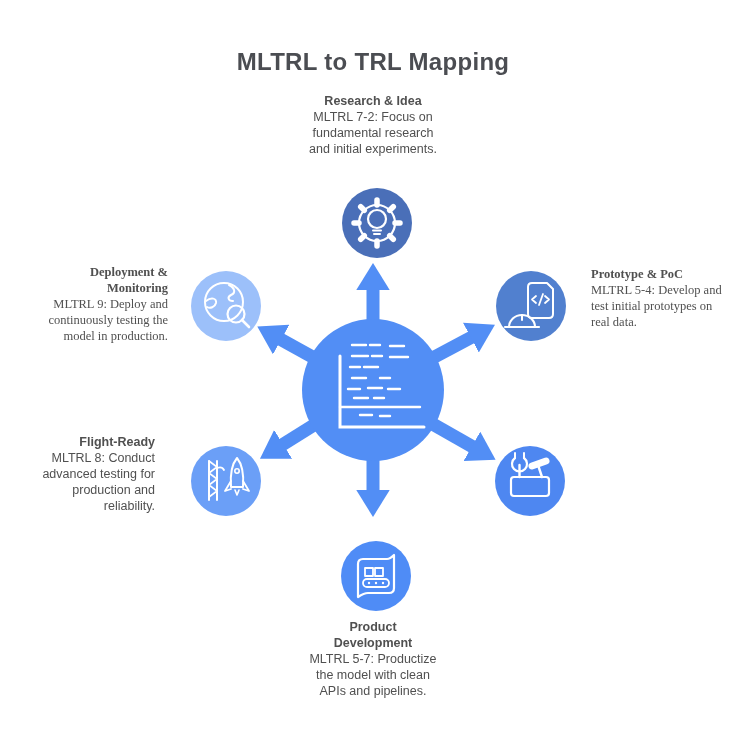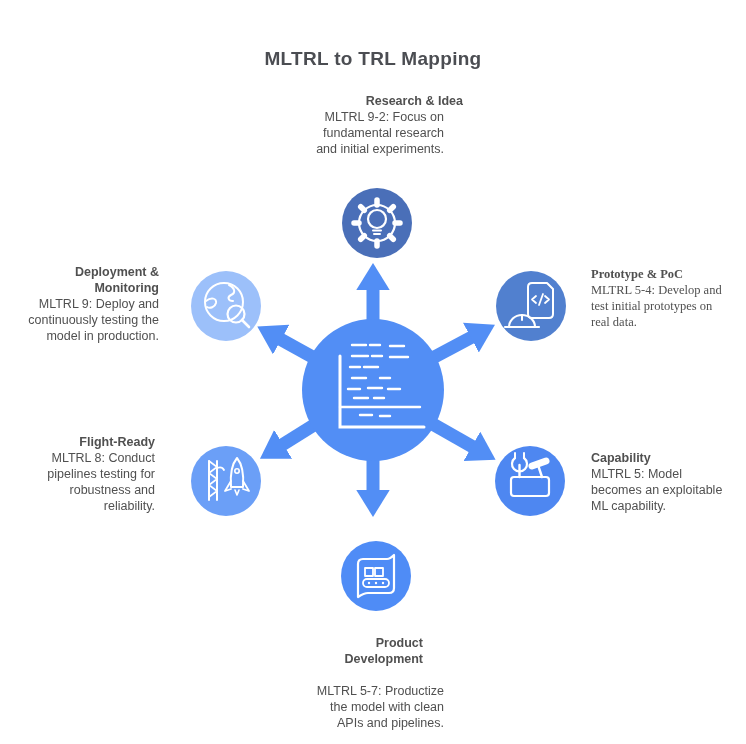--- a/index.html
+++ b/index.html
@@ -2,29 +2,29 @@
 <html><head>
 <meta charset="utf-8">
 <style>
   html,body { margin:0; padding:0; background:#ffffff; }
   .canvas {
     position:relative; width:746px; height:744px; background:#ffffff;
     font-family:"Liberation Sans", sans-serif; overflow:hidden;
   }
   .title {
     position:absolute; top:48px; left:0; width:746px; text-align:center;
-    font-size:19px; font-weight:700; color:#4b4d52; letter-spacing:.3px;
+    font-size:24px; font-weight:700; color:#4b4d52; letter-spacing:.3px;
   }
   svg.diagram { position:absolute; left:0; top:0; }
   .node-text { position:absolute; color:#505050; font-size:12.5px; line-height:1.28; }
   .node-text .heading { font-weight:700; }
-  .align-center { text-align:right; }
+  .align-center { text-align:center; }
   .align-right  { text-align:right; }
   .narrow-body .body { max-width:142px; margin:0 auto; }
-  .narrow-heading .heading { max-width:100px; margin:16px auto; }
+  .narrow-heading .heading { max-width:100px; margin:0 auto; }
 </style>
 </head>
 <body>
 
 <div class="canvas">
 
   <div class="title">MLTRL to TRL Mapping</div>
 
   <svg class="diagram" width="746" height="744" viewBox="0 0 746 744">
     <defs>
@@ -128,41 +128,37 @@
         <path d="M229,285 C235,288 236,293 231,295 C227,297 228,301 233,301" stroke-width="2"></path>
         <path d="M206,301 C211,297 217,298 216,303 C215,307 210,309 207,307" stroke-width="2"></path>
         <circle cx="236" cy="314" r="8.5" stroke-width="2.2"></circle>
         <path d="M242,320 L249,327" stroke-width="2.6"></path>
       </g>
     </g>
   </svg>
 
   <div class="node-text align-center narrow-body" style="left:283px; top:93px; width:180px;">
     <div class="heading">Research &amp; Idea</div>
-    <div class="body">MLTRL 9-2: Focus on fundamental research and initial experiments.</div>
+    <div class="body">MLTRL 7-2: Focus on fundamental research and initial experiments.</div>
   </div>
 
   <div class="node-text" style="left:591px; top:266px; width:135px;font-family:Liberation Serif, serif;">
     <div class="heading">Prototype &amp; PoC</div>
     <div class="body">MLTRL 5-4: Develop and test initial prototypes on real data.</div>
   </div>
 
-  <div class="node-text" style="left:591px; top:450px; width:135px;">
-    <div class="heading">Capability</div>
-    <div class="body">MLTRL 5: Model becomes an exploitable ML capability.</div>
-  </div>
 
   <div class="node-text align-center narrow-body narrow-heading" style="left:283px; top:619px; width:180px;">
     <div class="heading">Product Development</div>
     <div class="body">MLTRL 5-7: Productize the model with clean APIs and pipelines.</div>
   </div>
 
   <div class="node-text align-right" style="left:20px; top:434px; width:135px;">
     <div class="heading">Flight-Ready</div>
-    <div class="body">MLTRL 8: Conduct pipelines testing for robustness and reliability.</div>
+    <div class="body">MLTRL 8: Conduct advanced testing for production and reliability.</div>
   </div>
 
-  <div class="node-text align-right" style="left:24px; top:264px; width:135px;">
+  <div class="node-text align-right" style="left:33px; top:264px; width:135px;font-family:Liberation Serif, serif;">
     <div class="heading">Deployment &amp; Monitoring</div>
     <div class="body">MLTRL 9: Deploy and continuously testing the model in production.</div>
   </div>
 
 </div>
 
 </body></html>

